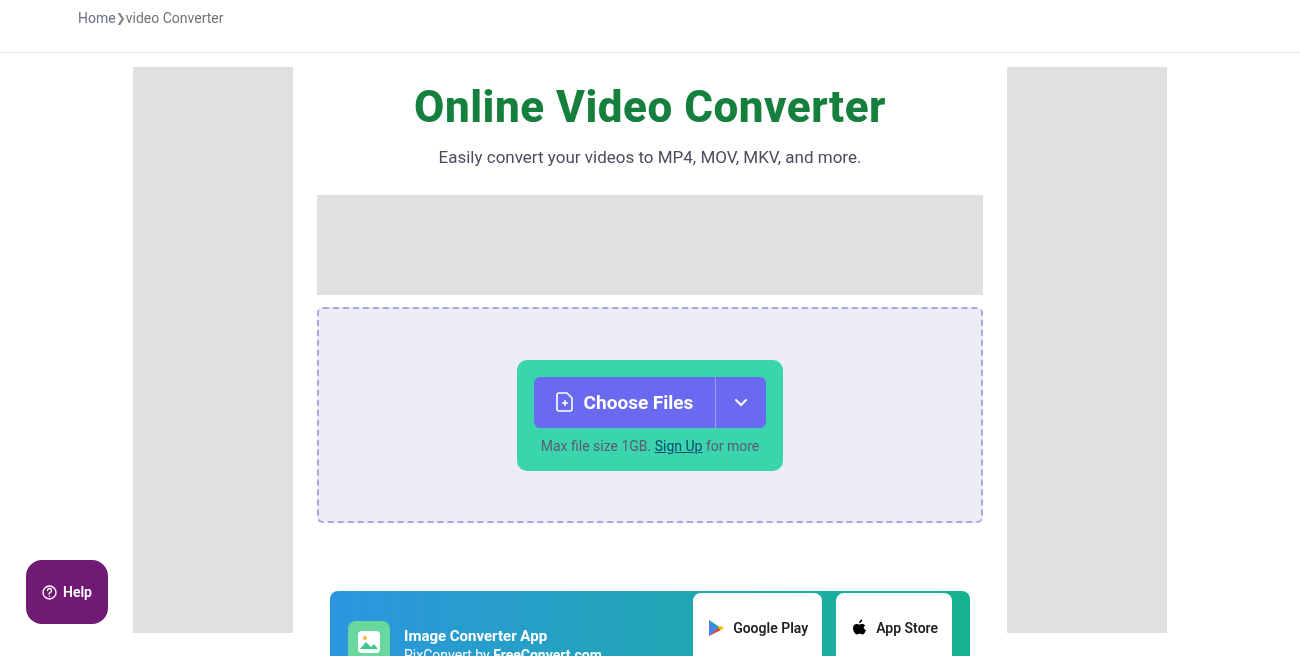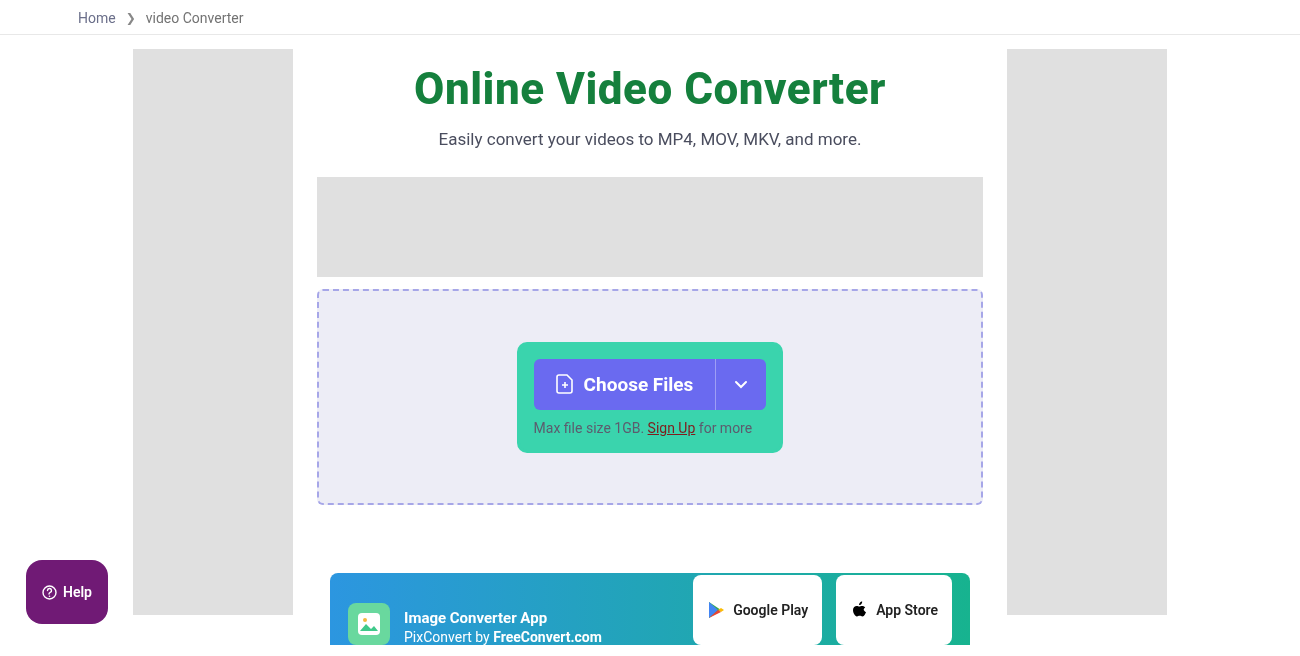--- a/index.html
+++ b/index.html
@@ -1,33 +1,33 @@
 <!DOCTYPE html>
 <html><head>
 <meta charset="utf-8">
 <style>
 *{margin:0;padding:0;box-sizing:border-box;font-family:-apple-system,BlinkMacSystemFont,"Segoe UI",Roboto,Arial,sans-serif}
 body{background:#fff;width:1300px;height:656px;overflow:hidden;position:relative}
-.breadcrumb{display:flex;align-items:center;gap:10px;padding:10px 0 8px 78px;border-bottom:1px solid #e8e8e8;font-size:14px}
+.breadcrumb{display:flex;align-items:center;padding:10px 0 26px 78px;border-bottom:1px solid #e8e8e8;font-size:14px}
 .breadcrumb a{color:#6b6f8a;text-decoration:none}
 .breadcrumb .sep{color:#888;font-size:12px}
 .breadcrumb .current{color:#737373}
 .container{display:flex;justify-content:center;gap:24px;padding:14px 0}
 .ad-side{width:160px;height:566px;background:#e0e0e0}
 .main{width:666px}
 .title{font-size:44px;font-weight:800;color:#15803d;text-align:center;margin-top:14px;letter-spacing:.5px}
 .subtitle{font-size:17px;color:#4a4d5e;text-align:center;margin-top:14px}
 .banner-ad{width:666px;height:100px;background:#e0e0e0;margin-top:28px}
 .drop{width:666px;height:216px;border:2px dashed #a6a6e8;border-radius:6px;background:#ededf6;margin-top:12px;display:flex;align-items:center;justify-content:center}
-.drop-inner{background:#3ad4ad;border-radius:10px;padding:14px;display:flex;flex-direction:column;align-items:flex-start;border:3px solid #3ad4ad}
+.drop-inner{background:#3ad4ad;border-radius:10px;padding:14px;display:flex;flex-direction:column;align-items:center;border:3px solid #3ad4ad}
 .choose-row{display:flex}
 .choose-btn{background:#6a6af0;color:#fff;border:none;font-size:19px;font-weight:700;padding:14px 22px;border-radius:6px 0 0 6px;display:flex;align-items:center;gap:10px;cursor:pointer}
 .dropdown-btn{background:#6a6af0;color:#fff;border:none;border-left:1px solid rgba(255,255,255,.35);padding:14px 18px;border-radius:0 6px 6px 0;display:flex;align-items:center;cursor:pointer}
 .info-line{margin-top:10px;font-size:14px;color:#5c5c6e;text-align:center}
-.info-line a{color:#7f1d1d;}
+.info-line a{color:#0c4a6e;}
 .promo{width:640px;margin:68px auto 8px auto;height:72px;background:linear-gradient(90deg,#2c96e0 0%,#17b38f 100%);border-radius:8px 8px 0 0;display:flex;align-items:flex-end;padding:0 18px;gap:14px}
 .promo-icon{width:42px;height:42px;background:#69d89e;border-radius:8px;display:flex;align-items:center;justify-content:center}
 .promo-text{color:#fff;flex:1}
 .promo-text .t1{font-size:15px;font-weight:700}
 .promo-text .t2{font-size:14px;margin-top:2px}
 .store-btn{background:#fff;border-radius:8px;padding:26px 14px;display:flex;align-items:center;gap:8px;font-size:14px;font-weight:600;color:#222;cursor:pointer}
 .help-btn{position:fixed;left:26px;bottom:32px;background:#701a75;color:#fff;border:none;border-radius:16px;padding:24px 16px;font-size:14px;font-weight:600;display:flex;align-items:center;gap:6px;cursor:pointer}
 svg{display:block}
 </style>
 </head>

